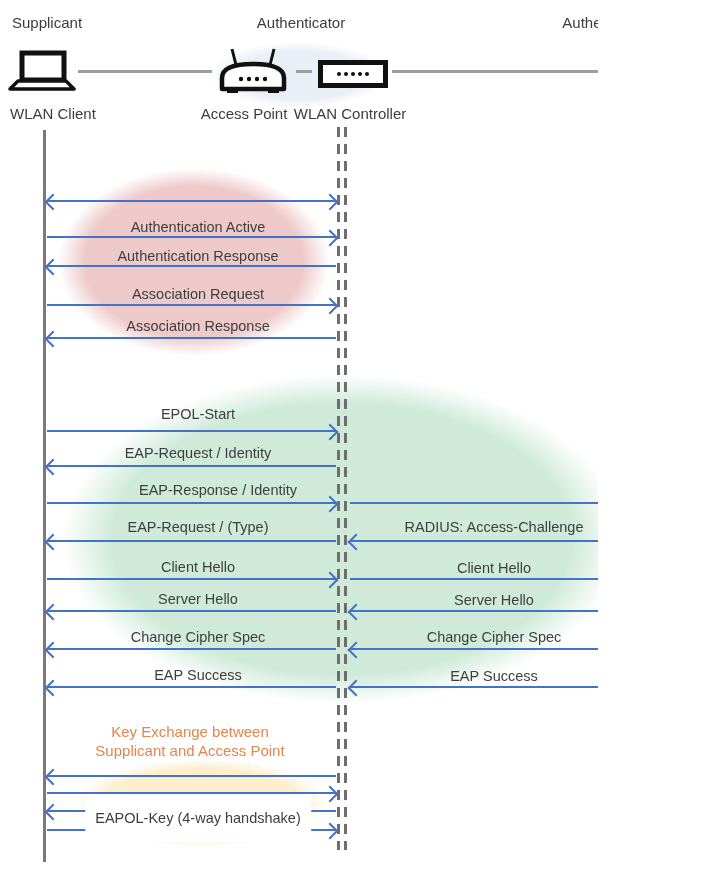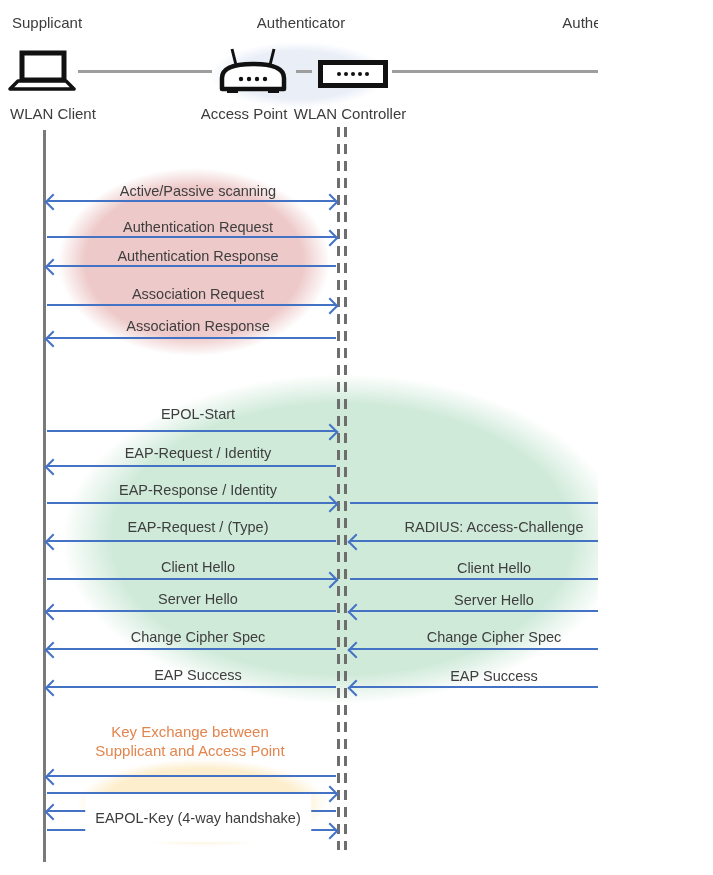--- a/index.html
+++ b/index.html
@@ -96,27 +96,26 @@
   <div class="lifeline" style="left:43px;top:130px;height:732px;"></div>
   <div class="lifeline dashed" style="left:337px;top:127px;height:723px;"></div>
   <div class="lifeline dashed" style="left:344px;top:127px;height:723px;"></div>
   <div class="lifeline" style="left:635px;top:130px;height:723px;"></div>
 
   <div class="phase-title orange" style="left:190px;top:722px;">
     <div>Key Exchange between</div>
     <div>Supplicant and Access Point</div>
   </div>
 
-  <div class="mlabel lane-cc" style="top:183px;">Active/Passive scanning</div>
   <div class="msg lane-cc" style="top:200px;">
       <span class="head hl"></span>
       <span class="head hr"></span>
     </div>
 
-  <div class="mlabel lane-cc" style="top:219px;">Authentication Request</div>
+  <div class="mlabel lane-cc" style="top:219px;">Authentication Active</div>
   <div class="msg lane-cc" style="top:236px;">
       <span class="head hr"></span>
     </div>
 
   <div class="mlabel lane-cc" style="top:248px;">Authentication Response</div>
   <div class="msg lane-cc" style="top:265px;">
       <span class="head hl"></span>
     </div>
 
   <div class="mlabel lane-cc" style="top:286px;">Association Request</div>
@@ -132,21 +131,21 @@
   <div class="mlabel lane-cc" style="top:406px;">EPOL-Start</div>
   <div class="msg lane-cc" style="top:430px;">
       <span class="head hr"></span>
     </div>
 
   <div class="mlabel lane-cc" style="top:445px;">EAP-Request / Identity</div>
   <div class="msg lane-cc" style="top:465px;">
       <span class="head hl"></span>
     </div>
 
-  <div class="mlabel lane-cc" style="top:482px;">EAP-Response / Identity</div>
+  <div class="mlabel lane-cc" style="top:482px;margin-left:20px;">EAP-Response / Identity</div>
   <div class="msg lane-cc" style="top:502px;">
       <span class="head hr"></span>
     </div>
 
   <div class="msg lane-cs" style="top:502px;">
       <span class="head hr"></span>
     </div>
 
   <div class="mlabel lane-cc" style="top:519px;">EAP-Request / (Type)</div>
   <div class="msg lane-cc" style="top:540px;">

